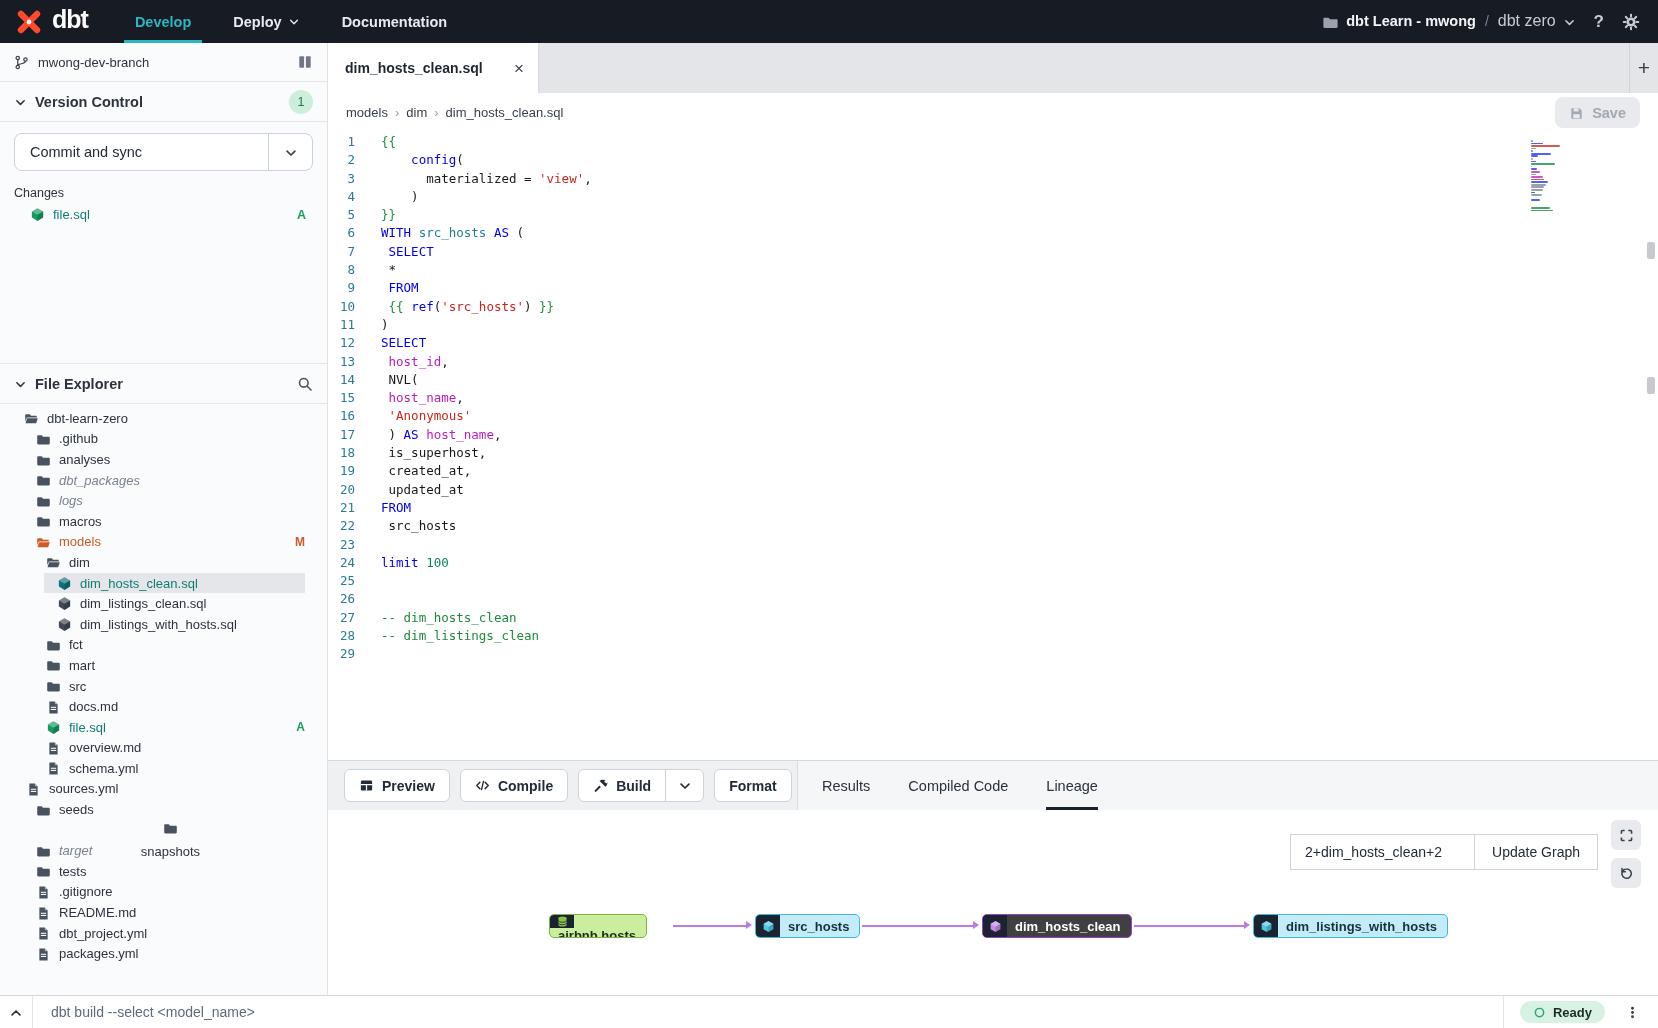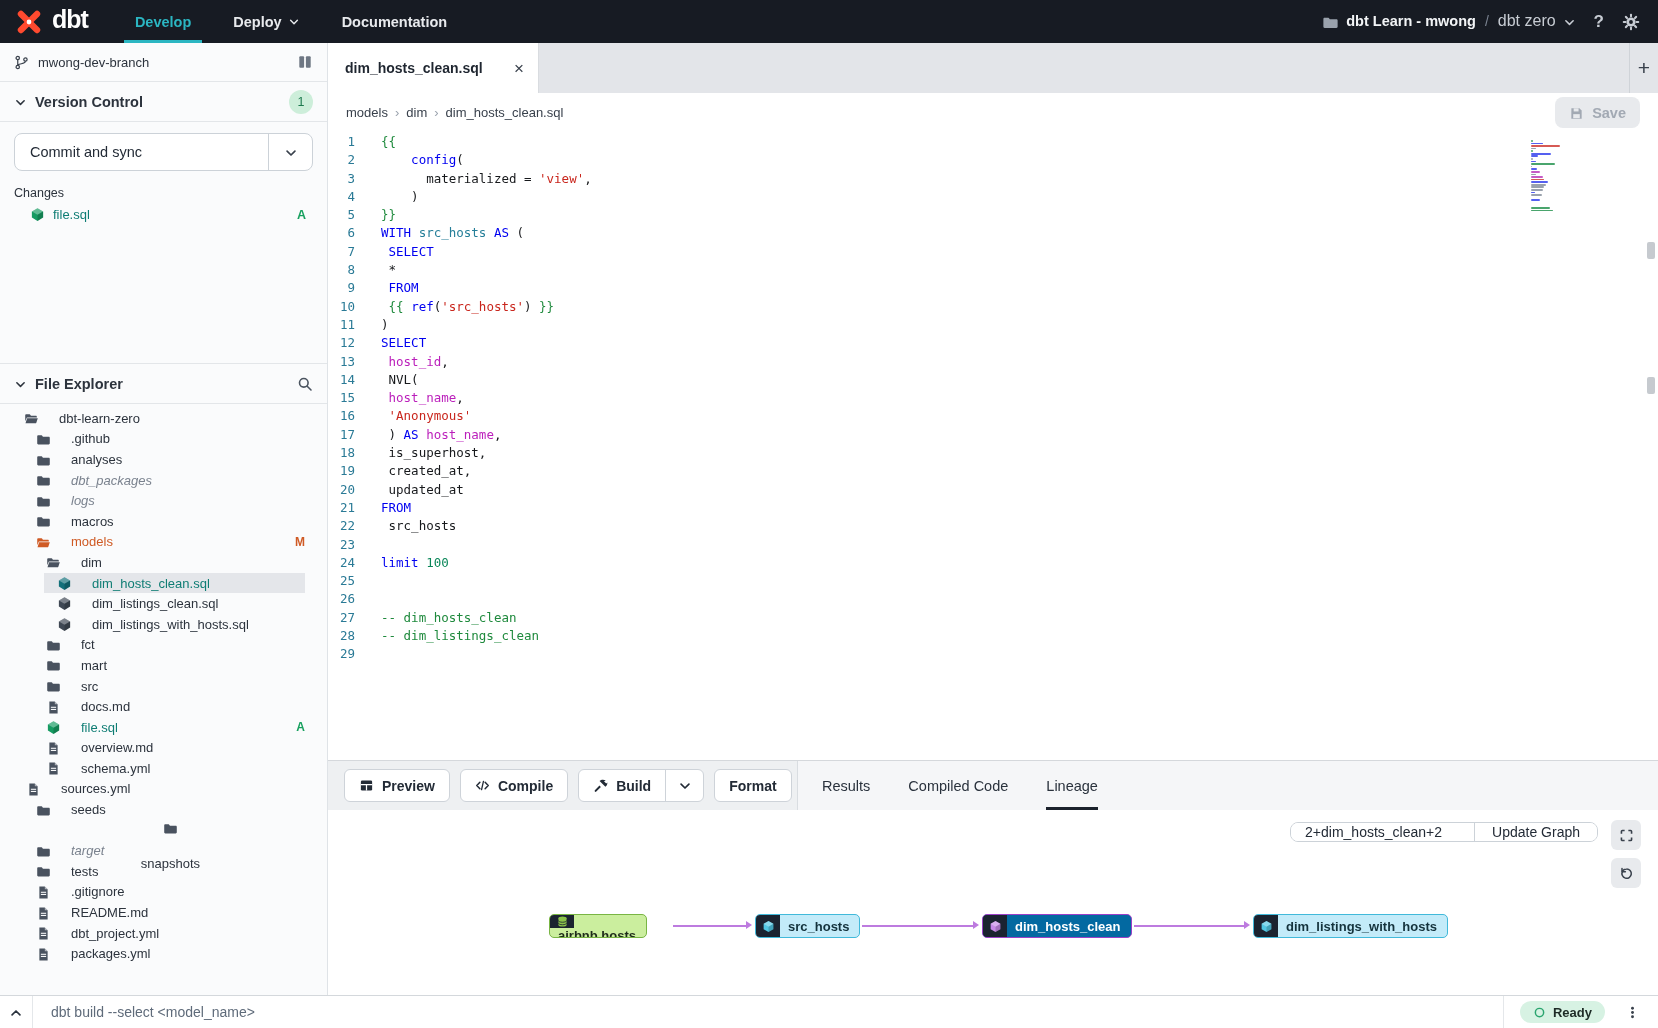--- a/index.html
+++ b/index.html
@@ -39,21 +39,21 @@
   .commit-btn { width:100%; height:38px; background:#fff; border:1px solid #ccd2d8; border-radius:8px; display:flex; align-items:stretch; cursor:pointer; overflow:hidden; }
   .commit-label { flex:1; display:flex; align-items:center; padding-left:15px; font-size:14.5px; color:#232b36; font-family:inherit; }
   .commit-caret { width:44px; border-left:1px solid #ccd2d8; display:flex; align-items:center; justify-content:center; color:#39414c; }
   .changes-label { margin:15px 14px 4px; font-size:12.5px; font-weight:normal; color:#2c333d; }
   .change-row { display:flex; align-items:center; gap:8px; padding:3px 21px 3px 30px; cursor:pointer; }
   .change-name { font-size:13px; color:#0f7d74; }
   .change-status { margin-left:auto; font-size:12.5px; font-weight:bold; color:#17a05e; }
   .fe-section { position:absolute; top:320px; left:0; right:0; bottom:0; border-top:1px solid #e3e6e9; overflow:hidden; }
   .fe-search { margin-left:auto; background:none; border:none; color:#4b5460; cursor:pointer; display:flex; }
   .tree { padding-top:4px; font-size:13px; color:#2c333d; }
-  .tree-row { height:20.6px; display:flex; align-items:center; gap:20px; margin-right:22px; cursor:pointer; white-space:nowrap; }
+  .tree-row { height:20.6px; display:flex; align-items:center; gap:8px; margin-right:22px; cursor:pointer; white-space:nowrap; }
   .tree-row .lbl { color:#2c333d; }
   .tree-row.italic .lbl { font-style:italic; color:#7a828e; }
   .tree-row.italic { color:#7a828e; }
   .tree-row.accent-orange .lbl { color:#cf5a24; }
   .tree-row.accent-orange { color:#cf5a24; }
   .tree-row.accent-teal .lbl { color:#0f7d74; }
   .tree-badge { margin-left:auto; font-size:12px; font-weight:bold; }
   .tree-badge.b-orange { color:#cf5a24; }
   .tree-badge.b-green { color:#17a05e; }
   .tree-row .ficon { color:#49525f; }
@@ -88,32 +88,32 @@
   .actions { display:flex; align-items:center; gap:10px; padding-left:16px; width:469px; flex:none; }
   .act-btn { height:33px; background:#fff; border:1px solid #ced3d9; border-radius:6px; display:flex; align-items:center; gap:8px; padding:0 14px; font-size:14px; font-weight:bold; color:#232b36; font-family:inherit; cursor:pointer; }
   .split { display:flex; align-items:stretch; background:#fff; border:1px solid #ced3d9; border-radius:6px; height:33px; overflow:hidden; }
   .split .seg-main { display:flex; align-items:center; gap:8px; padding:0 14px; font-size:14px; font-weight:bold; color:#232b36; cursor:pointer; }
   .split .seg-caret { width:38px; border-left:1px solid #ced3d9; display:flex; align-items:center; justify-content:center; color:#232b36; cursor:pointer; }
   .ptabs-zone { flex:1; background:#f5f6f8; border-left:1px solid #d9dde1; display:flex; align-items:stretch; padding-left:24px; gap:38px;text-align:center; }
   .ptab { display:flex; align-items:center; font-size:14.5px; color:#2a323d; border-bottom:3px solid transparent; padding-top:3px; cursor:pointer; }
   .ptab.active { border-bottom-color:#1b222c; }
 
   .lineage { flex:none; height:185px; background:#fff; position:relative; }
-  .graph-controls { position:absolute; right:60px; top:12px; height:20px; display:flex; align-items:stretch; border:1px solid #ccd2d8; border-radius:8px; background:#fff; overflow:hidden; }
+  .graph-controls { position:absolute; right:60px; top:24px; height:36px; display:flex; align-items:stretch; border:1px solid #ccd2d8; border-radius:0; background:#fff; overflow:hidden; }
   .graph-input { width:183px; border:none; outline:none; padding:0 14px; font-size:14px; color:#232b36; font-family:inherit; }
   .update-graph { border:none; border-left:1px solid #ccd2d8; background:#fff; padding:0 17px; font-size:14px; color:#232b36; font-family:inherit; cursor:pointer; }
   .sq-btn { position:absolute; right:17px; width:30px; height:30px; background:#e8eaed; border:none; border-radius:6px; display:flex; align-items:center; justify-content:center; color:#39414c; cursor:pointer; }
   .sq-btn.fs { top:10px; } .sq-btn.rs { top:48px; }
   .graph-canvas { position:absolute; inset:0; }
   .lnode { position:absolute; top:104px; height:24px; display:flex; align-items:stretch; border:1.5px solid; border-radius:5px; overflow:hidden; cursor:pointer; background:#fff; }
   .lnode .chip { width:24px; background:#1b2330; display:flex; align-items:center; justify-content:center; }
   .lnode .nlbl { display:flex; align-items:center; padding:0 10px 0 8px; font-size:13px; font-weight:bold; white-space:nowrap; }
   .lnode.source { background:#cbee9e; border-color:#79b544; } .lnode.source .nlbl{ color:#1d2b1a; }
   .lnode.model { background:#c3ebf9; border-color:#41b9da; } .lnode.model .nlbl{ color:#14323c; }
-  .lnode.selected { background:#0369a1; border-color:#9b40c8; } .lnode.selected .nlbl{ color:#fff; }
+  .lnode.selected { background:#404040; border-color:#9b40c8; } .lnode.selected .nlbl{ color:#fff; }
   .ledge { position:absolute; height:2px; background:#bd7bdf; top:115px; }
   .larrow { position:absolute; top:111px; width:0; height:0; border-left:6px solid #bd7bdf; border-top:4.5px solid transparent; border-bottom:4.5px solid transparent; }
 
   
   .statusbar { height:33px; flex:none; background:#fff; border-top:1px solid #d4d8dc; display:flex; align-items:center; }
   .sb-chev { width:33px; height:100%; background:none; border:none; border-right:1px solid #e4e7ea; color:#2a323d; cursor:pointer; display:flex; align-items:center; justify-content:center; }
   .sb-input { flex:1; height:100%; border:none; outline:none; padding-left:18px; font-size:14px; color:#232b36; font-family:inherit; }
   .sb-input::placeholder { color:#5f6b7a; }
   .sb-right { display:flex; align-items:center; height:100%; border-left:1px solid #e4e7ea; padding:0 10px 0 16px; gap:12px; }
   .ready-pill { display:flex; align-items:center; gap:7px; height:22px; padding:0 13px; border-radius:12px; background:#d7f2e3; }

